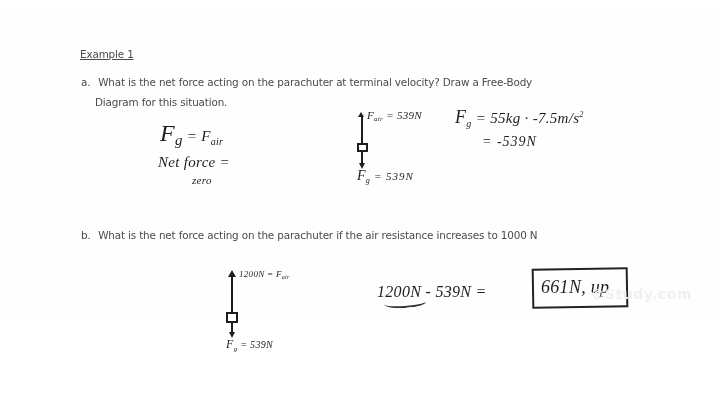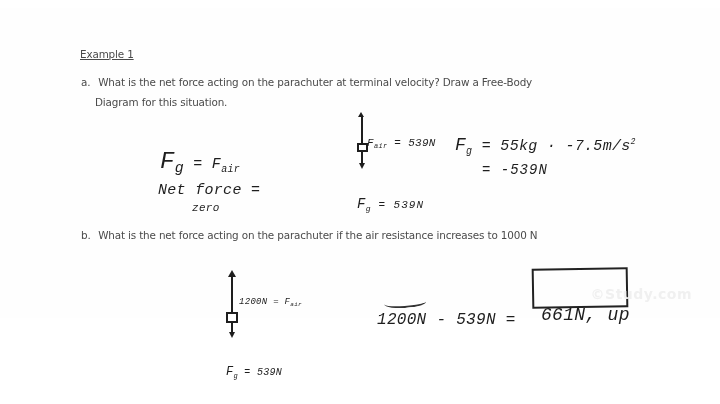--- a/index.html
+++ b/index.html
@@ -33,26 +33,25 @@
   .example-title {
     text-decoration: underline;
     text-underline-offset: 1px;
   }
   .q-label {
     display: inline-block;
     width: 14px;
   }
   .hand {
     position: absolute;
-    font-family: Liberation Mono, monospace;
+    font-family: Liberation Serif, serif;
     color: #1e1e1e;
     white-space: nowrap;
     font-style: italic;
     letter-spacing: 0.3px;
-    margin-top: 28px;
   }
   .sub { font-size: 0.62em; position: relative; top: 4px; }
   .sup { font-size: 0.55em; position: relative; top: -6px; }
   .fbd-line {
     position: absolute;
     background: #1e1e1e;
   }
   .fbd-box {
     position: absolute;
     border: 2px solid #1e1e1e;

